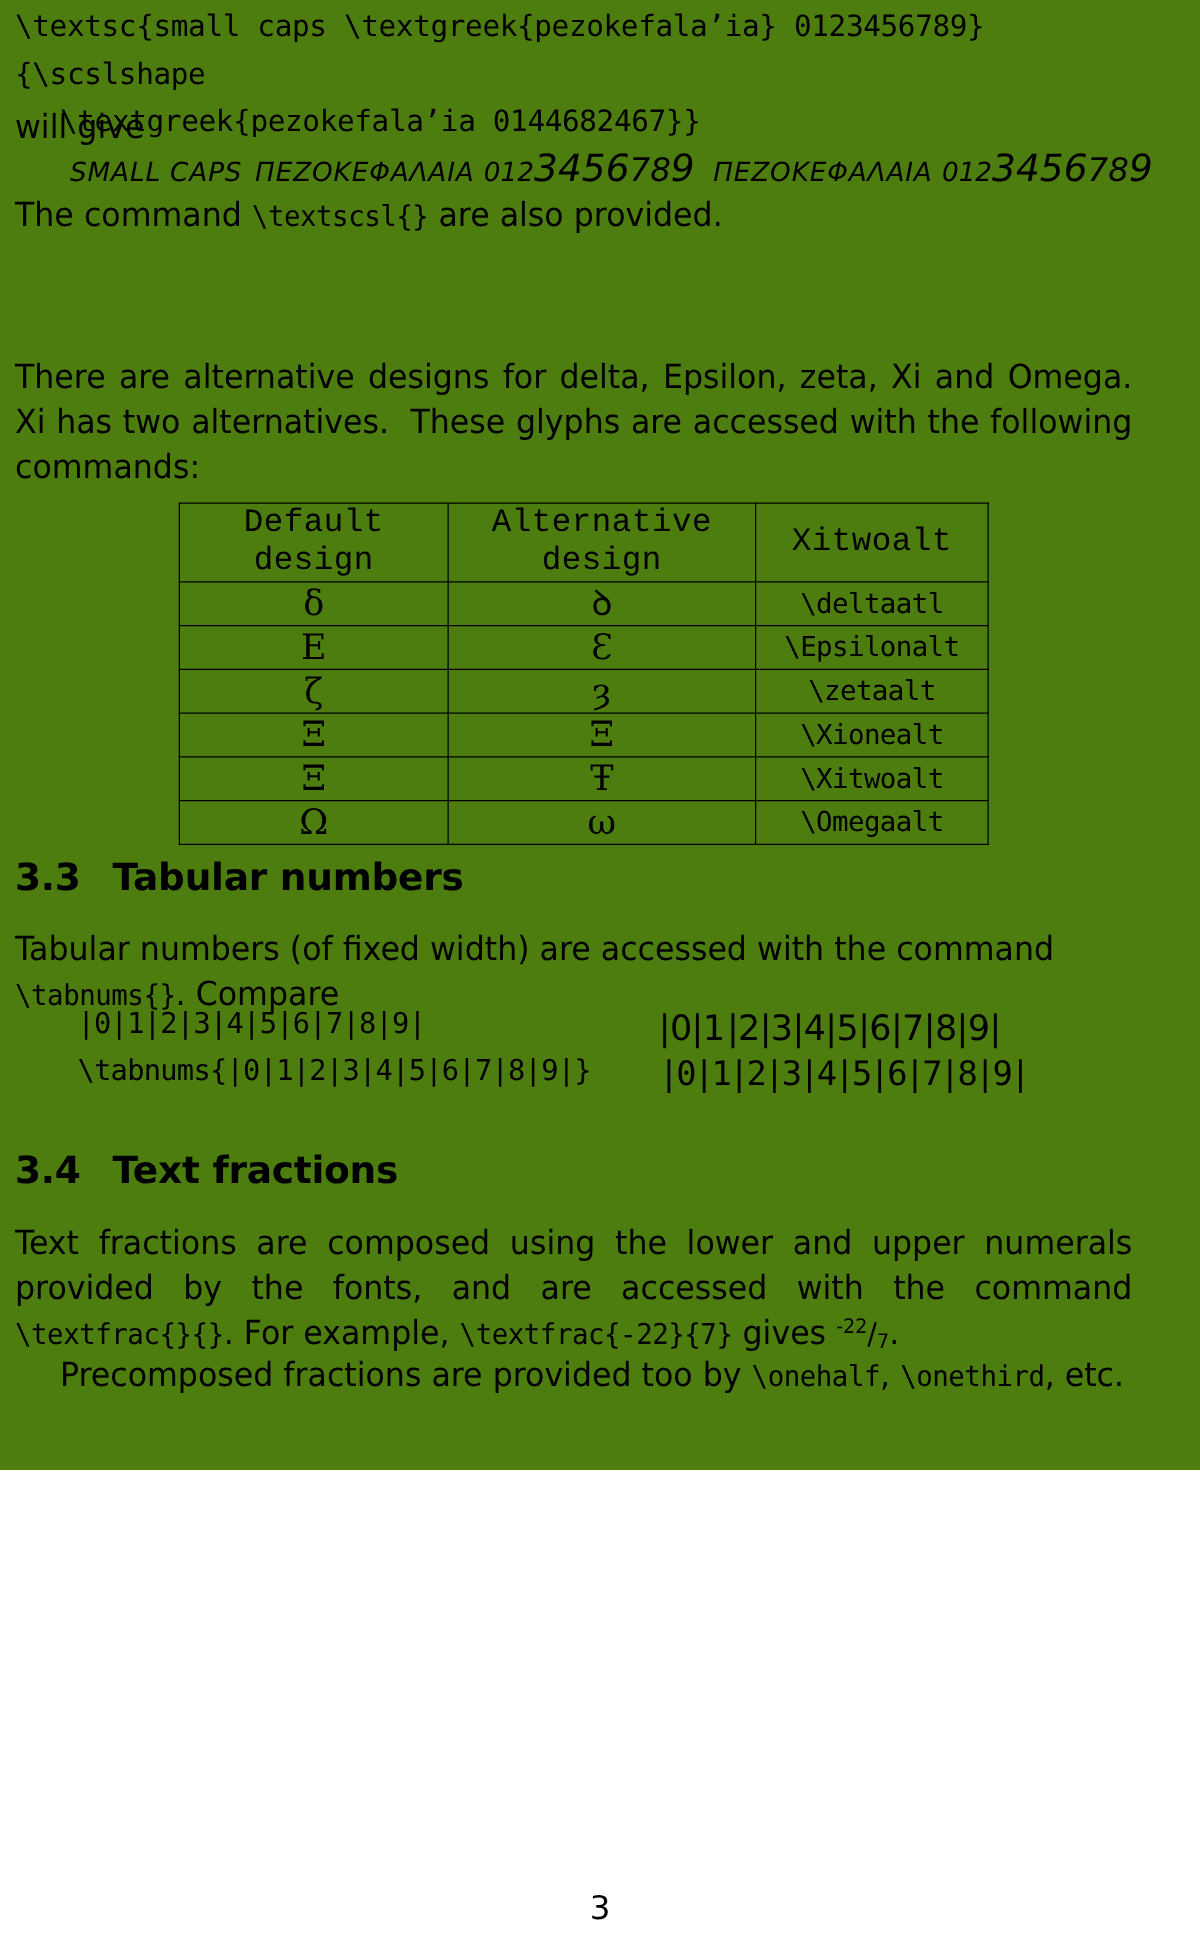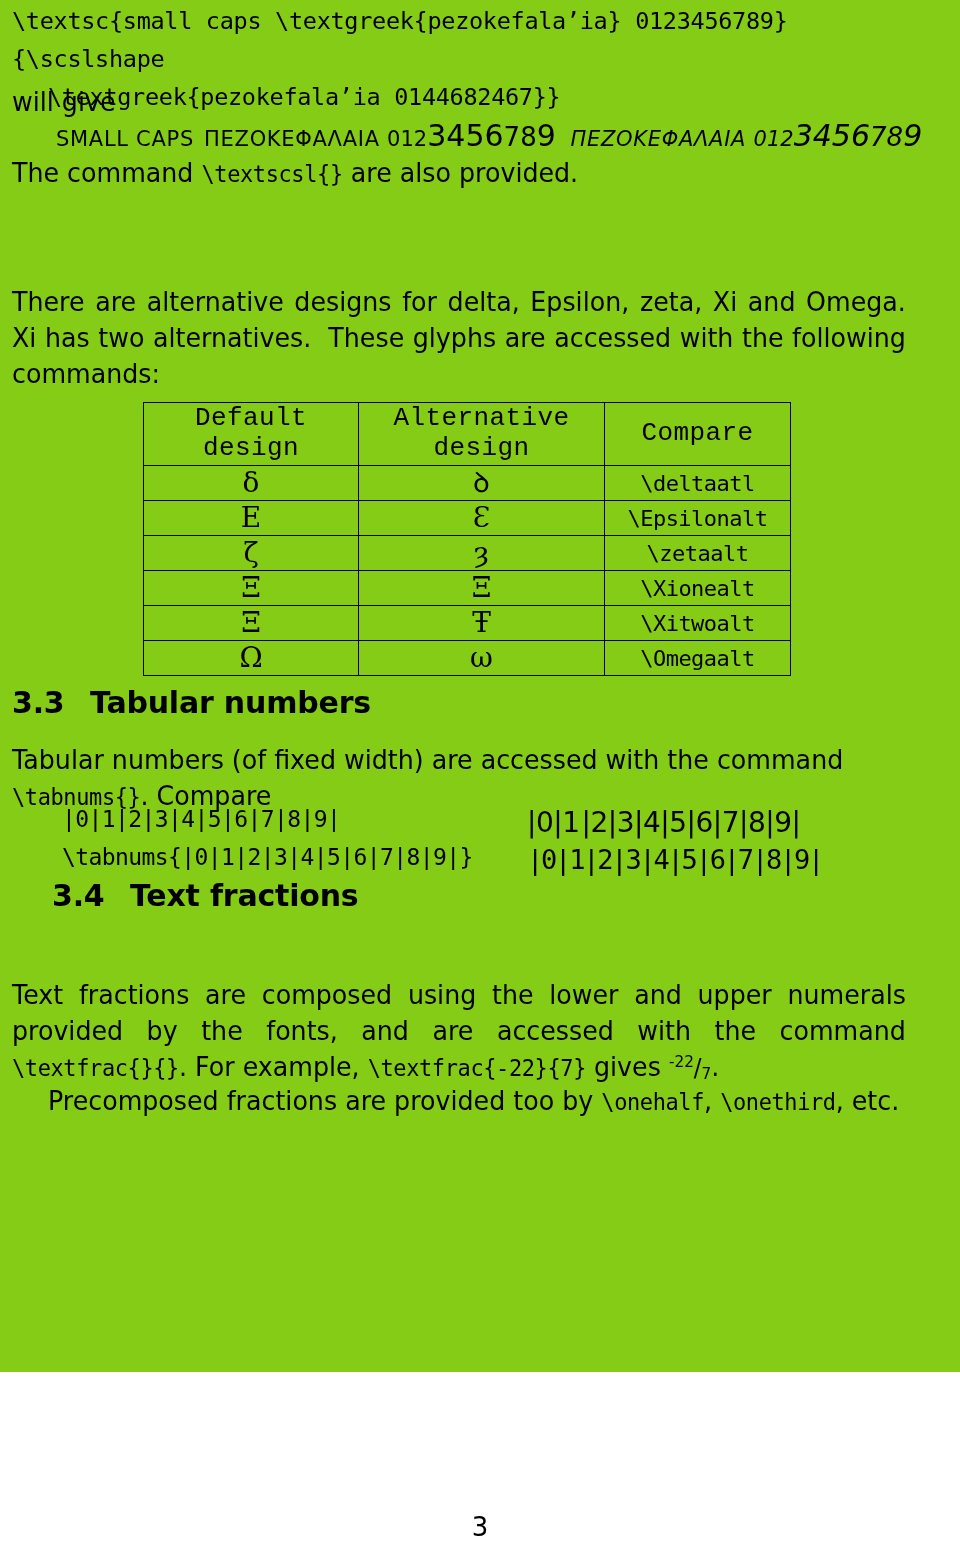--- a/index.html
+++ b/index.html
@@ -13,22 +13,22 @@
     position: relative;
     font-family: "DejaVu Sans", sans-serif;
     color: #000000;
     overflow: hidden;
   }
 
   .page {
     position: absolute;
     left: 0; top: 0;
     width: 960px;
-    height: 1372px;
-    background: #84cc16;
+    height: 1176px;
+    background: #4d7c0f;
   }
 
   
   .blk {
     position: absolute;
     font-family: "DejaVu Sans", sans-serif;
     color: #000;
     line-height: 1.33;
     white-space: pre-wrap;
   }
@@ -75,21 +75,21 @@
   .sc-sample {
     position: absolute;
     left: 56px;
     top: 118px;
     width: 880px;
     font-family: "DejaVu Sans", sans-serif;
     font-size: 21px;
     letter-spacing: 0.7px;
     white-space: nowrap;
   }
-  .sc-sample .seg { display: inline-block; }
+  .sc-sample .seg { display: inline-block; font-style: italic; }
   .sc-sample .it { font-style: italic; }
   .sc-sample .osf { letter-spacing: 0px; }
   .sc-sample .osf .d0,
   .sc-sample .osf .d1,
   .sc-sample .osf .d2 { font-size: 21px; vertical-align: baseline; }
   .sc-sample .osf .d3 { font-size: 30px; }
   .sc-sample .osf .d4 { font-size: 30px; }
   .sc-sample .osf .d5 { font-size: 30px; }
   .sc-sample .osf .d6 { font-size: 30px; }
   .sc-sample .osf .d7 { font-size: 26px; }
@@ -222,21 +222,21 @@
   <div class="blk para nojust" style="left:12px; top:155px; width:930px;"><span>The command </span><span class="cmd">\textscsl{}</span><span> are also provided.</span></div>
 
 
   <div class="blk para" style="left:12px; top:284px; width:936px;">There are alternative designs for delta, Epsilon, zeta, Xi and Omega. Xi has two alternatives.  These glyphs are accessed with the following commands:</div>
 
   <table class="glyph-table">
     <thead>
       <tr>
         <td class="c-default">Default design</td>
         <td class="c-alt">Alternative design</td>
-        <td class="c-cmd">Compare</td>
+        <td class="c-cmd">Xitwoalt</td>
       </tr>
     </thead>
     <tbody>
       <tr>
         <td class="g">δ</td>
         <td class="g">ꝺ</td>
         <td class="cmd">\deltaatl</td>
       </tr>
       <tr>
         <td class="g">E</td>
@@ -274,21 +274,21 @@
     <div class="nrow r1">
       <span class="left">|0|1|2|3|4|5|6|7|8|9|</span>
       <span class="right prop">|0|<span class="one">1</span>|2|3|4|5|6|7|8|9|</span>
     </div>
     <div class="nrow r2">
       <span class="left">\tabnums{|0|1|2|3|4|5|6|7|8|9|}</span>
       <span class="right tab">|0|1|2|3|4|5|6|7|8|9|</span>
     </div>
   </div>
 
-  <div class="blk heading" style="left:12px; top:876px; width:700px;margin-left:40px;"><span class="num">3.4</span><span>Text fractions</span></div>
+  <div class="blk heading" style="left:12px; top:917px; width:700px;"><span class="num">3.4</span><span>Text fractions</span></div>
 
   <div class="blk para" style="left:12px; top:977px; width:936px;"><span>Text fractions are composed using the lower and upper numerals provided by the fonts, and are accessed with the command </span><span class="cmd">\textfrac{}{}</span><span>. For example, </span><span class="cmd">\textfrac{-22}{7}</span><span> gives </span><span class="frac"><span class="num-up">-22</span><span class="slash">/</span><span class="num-dn">7</span></span><span>.</span></div>
 
   <div class="blk para nojust" style="left:48px; top:1083px; width:900px;"><span>Precomposed fractions are provided too by </span><span class="cmd">\onehalf</span><span>, </span><span class="cmd">\onethird</span><span>, etc.</span></div>
 
   <div class="pageno">3</div>
 
 </div>
 
 </body></html>

